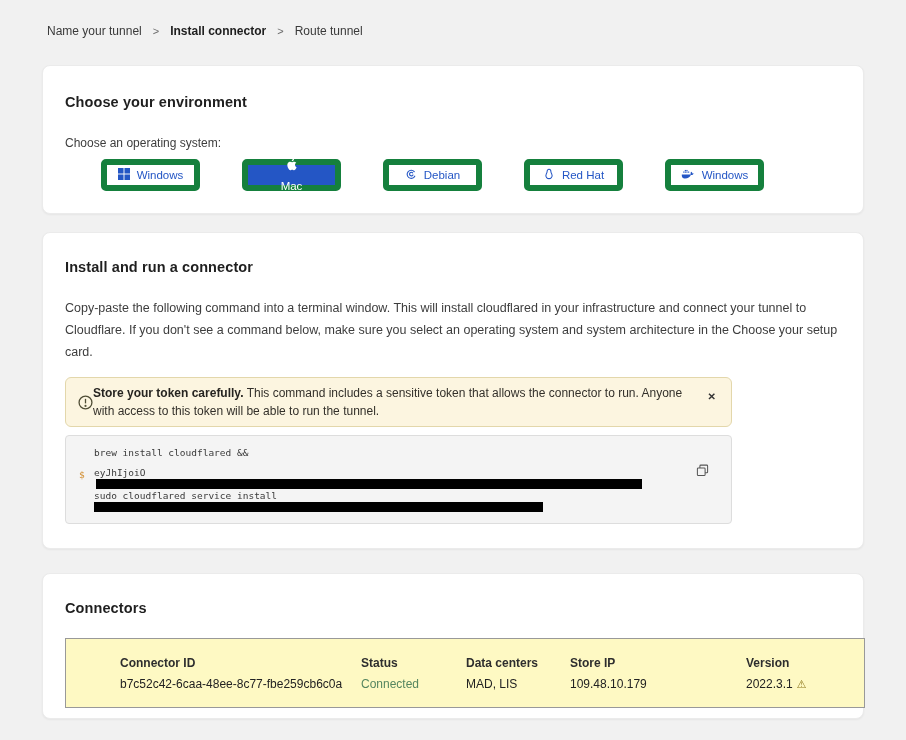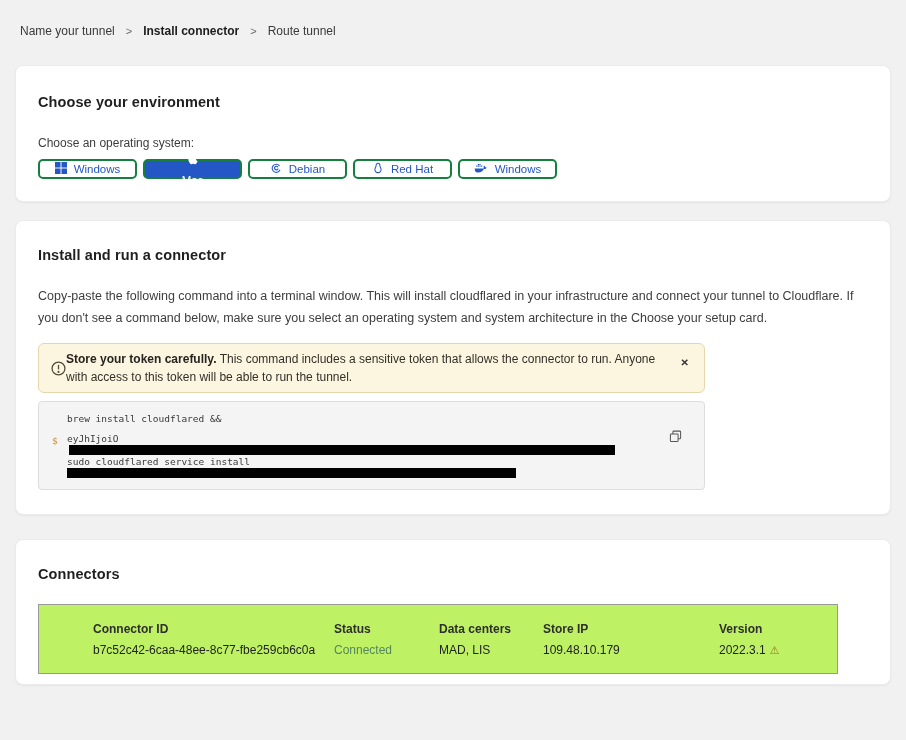--- a/index.html
+++ b/index.html
@@ -3,21 +3,21 @@
 <meta charset="utf-8">
 <style>
   * { box-sizing: border-box; margin: 0; padding: 0; }
   html,body { width: 906px; height: 740px; }
   body {
     background: #f1f1f1;
     font-family: "Liberation Sans", sans-serif;
     color: #3d3d3d;
     overflow: hidden;
   }
-  .page { padding: 0 15px; }
+  .page { padding: 0 42px; }
 
   
   .breadcrumb {
     padding: 24px 0 0 5px;
     font-size: 12px;
     color: #3a3a3a;
     margin-bottom: 27px;
     display: flex;
     align-items: center;
   }
@@ -39,29 +39,30 @@
     color: #1f1f1f;
     letter-spacing: .1px;
   }
 
   
   .card.env { padding-top: 28px; padding-bottom: 22px; margin-bottom: 18px; }
   .card.env h2 { margin-bottom: 26px; }
   .os-label { font-size: 12px; color: #3d3d3d; margin-bottom: 9px; }
   .os-row { display: flex; gap: 6px; }
   .os-btn {
-    width: 99px; height: 20px;
+    width: 99px; height: 32px;
     display: flex; align-items: center; justify-content: center; gap: 7px;
     background: #fff;
-    border: 2px solid #15803d;
+    border: 6px solid #15803d;
     border-radius: 5px;
     color: #2456c5;
     font-family: "Liberation Sans", sans-serif;
     font-size: 11.5px;
     cursor: pointer;
+    margin-left: 36px;
   }
   .os-btn.selected { background: #2456c5; color: #ffffff; flex-direction: column; }
   .os-btn svg { flex: 0 0 auto; }
 
   
   .card.install { margin-bottom: 24px; }
   .card.install h2 { margin-bottom: 22px; }
   .desc { font-size: 12.5px; line-height: 22px; color: #3d3d3d; margin-bottom: 14px; }
 
   .warning {
@@ -114,21 +115,21 @@
     position: absolute; right: 22px; top: 28px;
     background: none; border: none; cursor: pointer;
     color: #555; padding: 0; line-height: 0;
   }
 
   
   .card.connectors { padding-bottom: 10px; }
   .card.connectors h2 { margin-bottom: 22px; }
   .conn-table {
     width: 800px;
-    background: #bef264;
+    background: #fef9c3;
     border: 1px solid #999999;
     padding: 17px 0 16px 54px;
     display: grid;
     grid-template-columns: 241px 105px 104px 176px 1fr;
     row-gap: 7px;
     font-size: 12px;
   }
   .conn-table .th { font-weight: bold; color: #2e2e2e; }
   .conn-table .td { color: #222222; }
   .conn-table .td.status { color: #55855f; }

